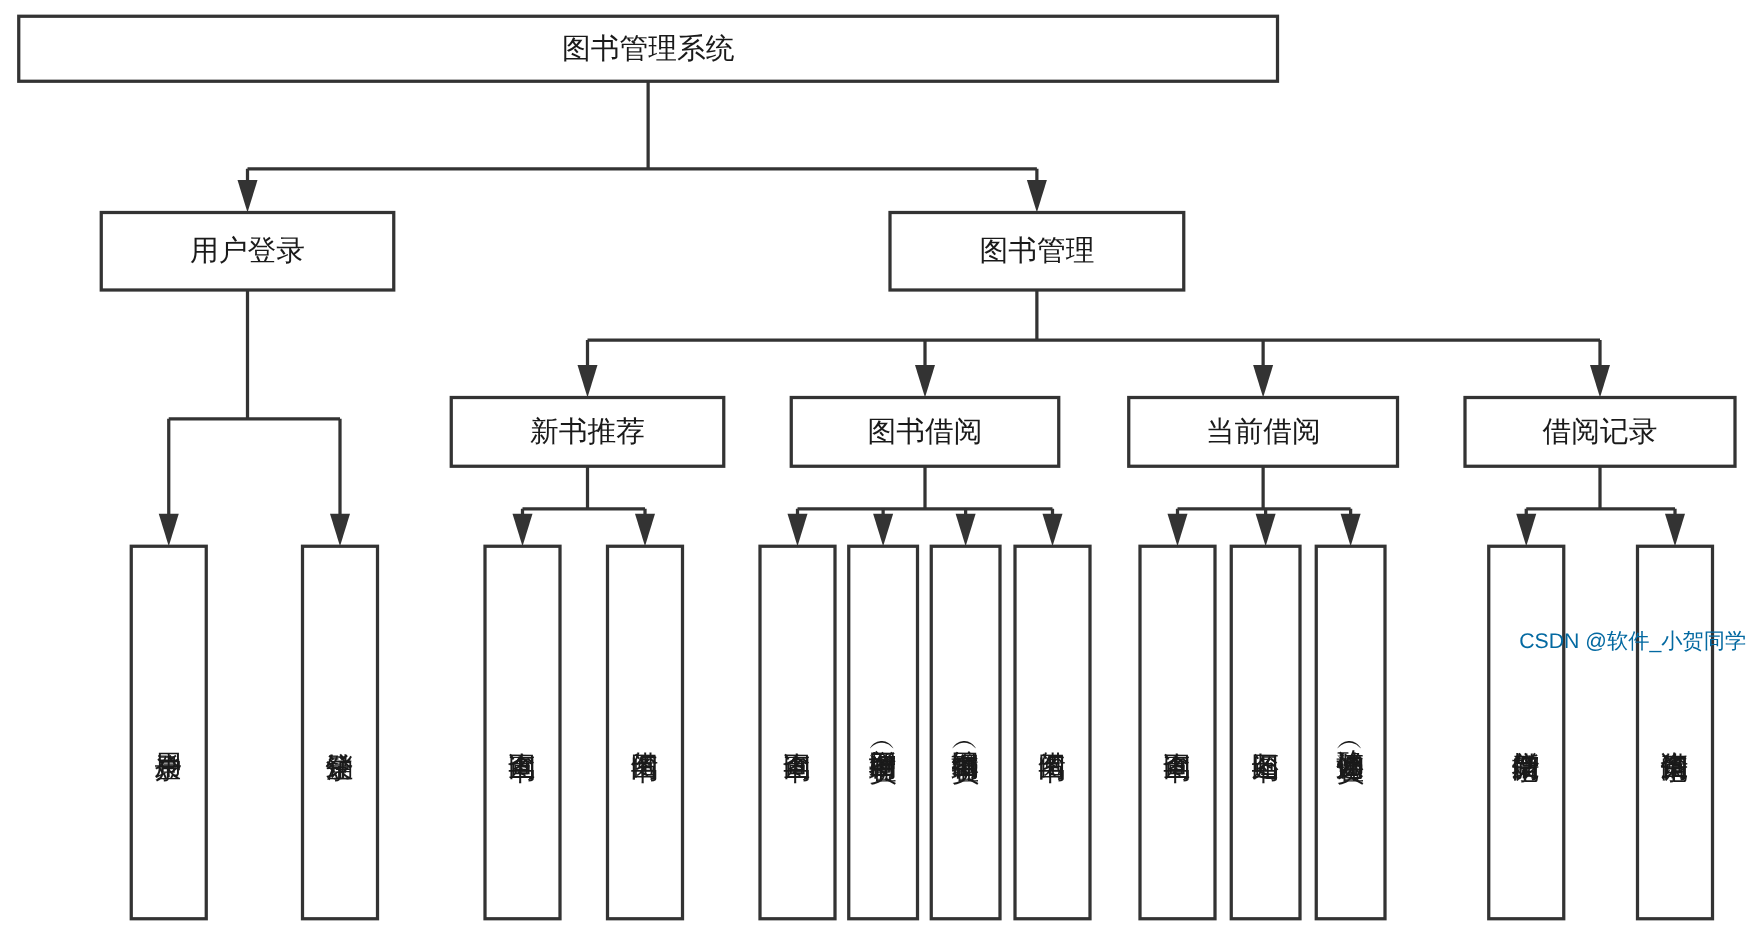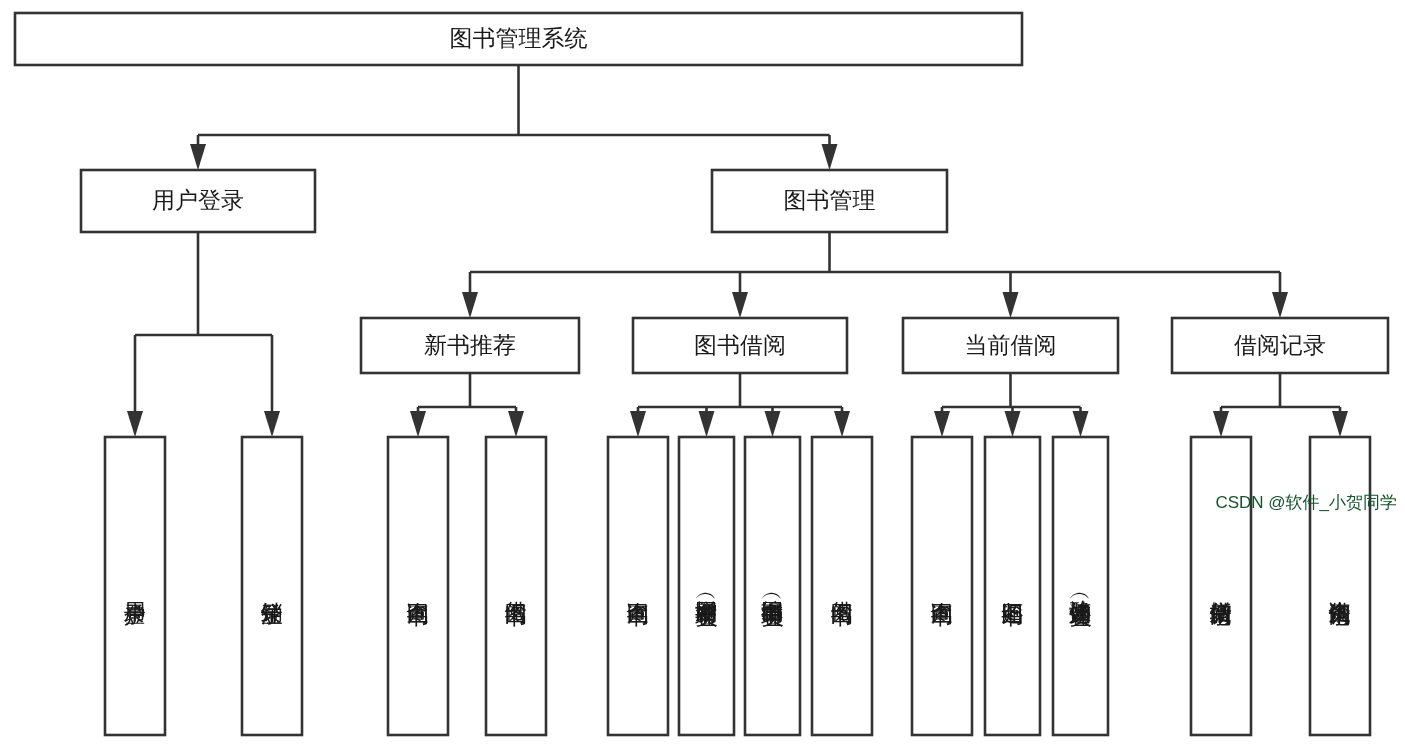--- a/index.html
+++ b/index.html
@@ -60,24 +60,24 @@
     font-size: 22px;
     line-height: 1.06;
     color: #1a1a1a;
     letter-spacing: 1px;
     white-space: nowrap;
     pointer-events: none;
   }
   .watermark {
     position: absolute;
     right: 8px;
-    bottom: 24px;
+    bottom: 14px;
     font-family: "Liberation Sans", "DejaVu Sans", sans-serif;
     font-size: 17px;
-    color: #14532d;
+    color: #0369a1;
     white-space: nowrap;
   }
 </style>
 </head>
 <body>
 
 <div id="diagram-root">
   <svg class="diagram-canvas" viewBox="0 0 1405 747">
     <g id="edge-layer">
         <path d="M 518.5 65 L 518.5 135" class="connector"></path>

